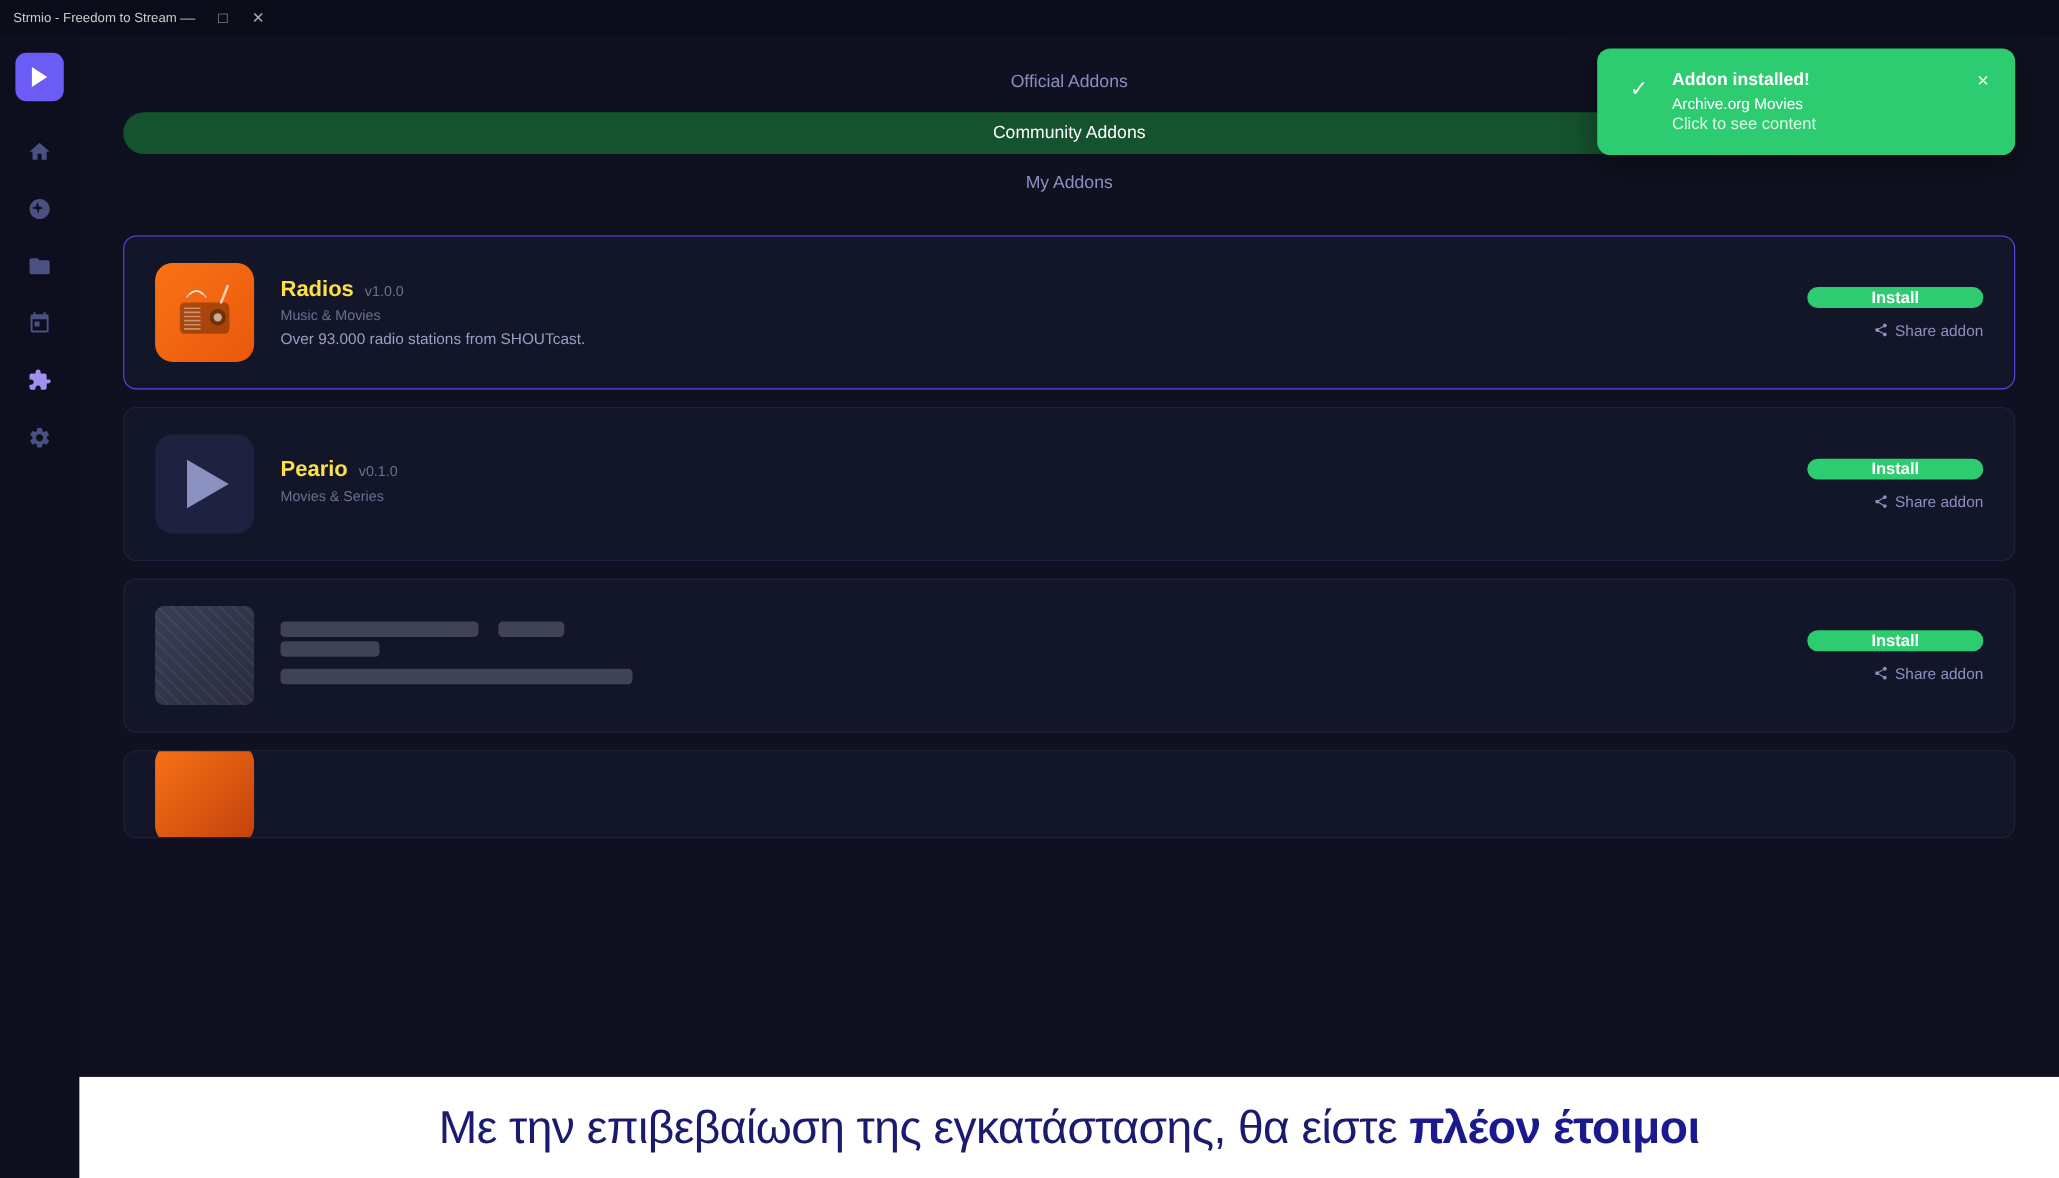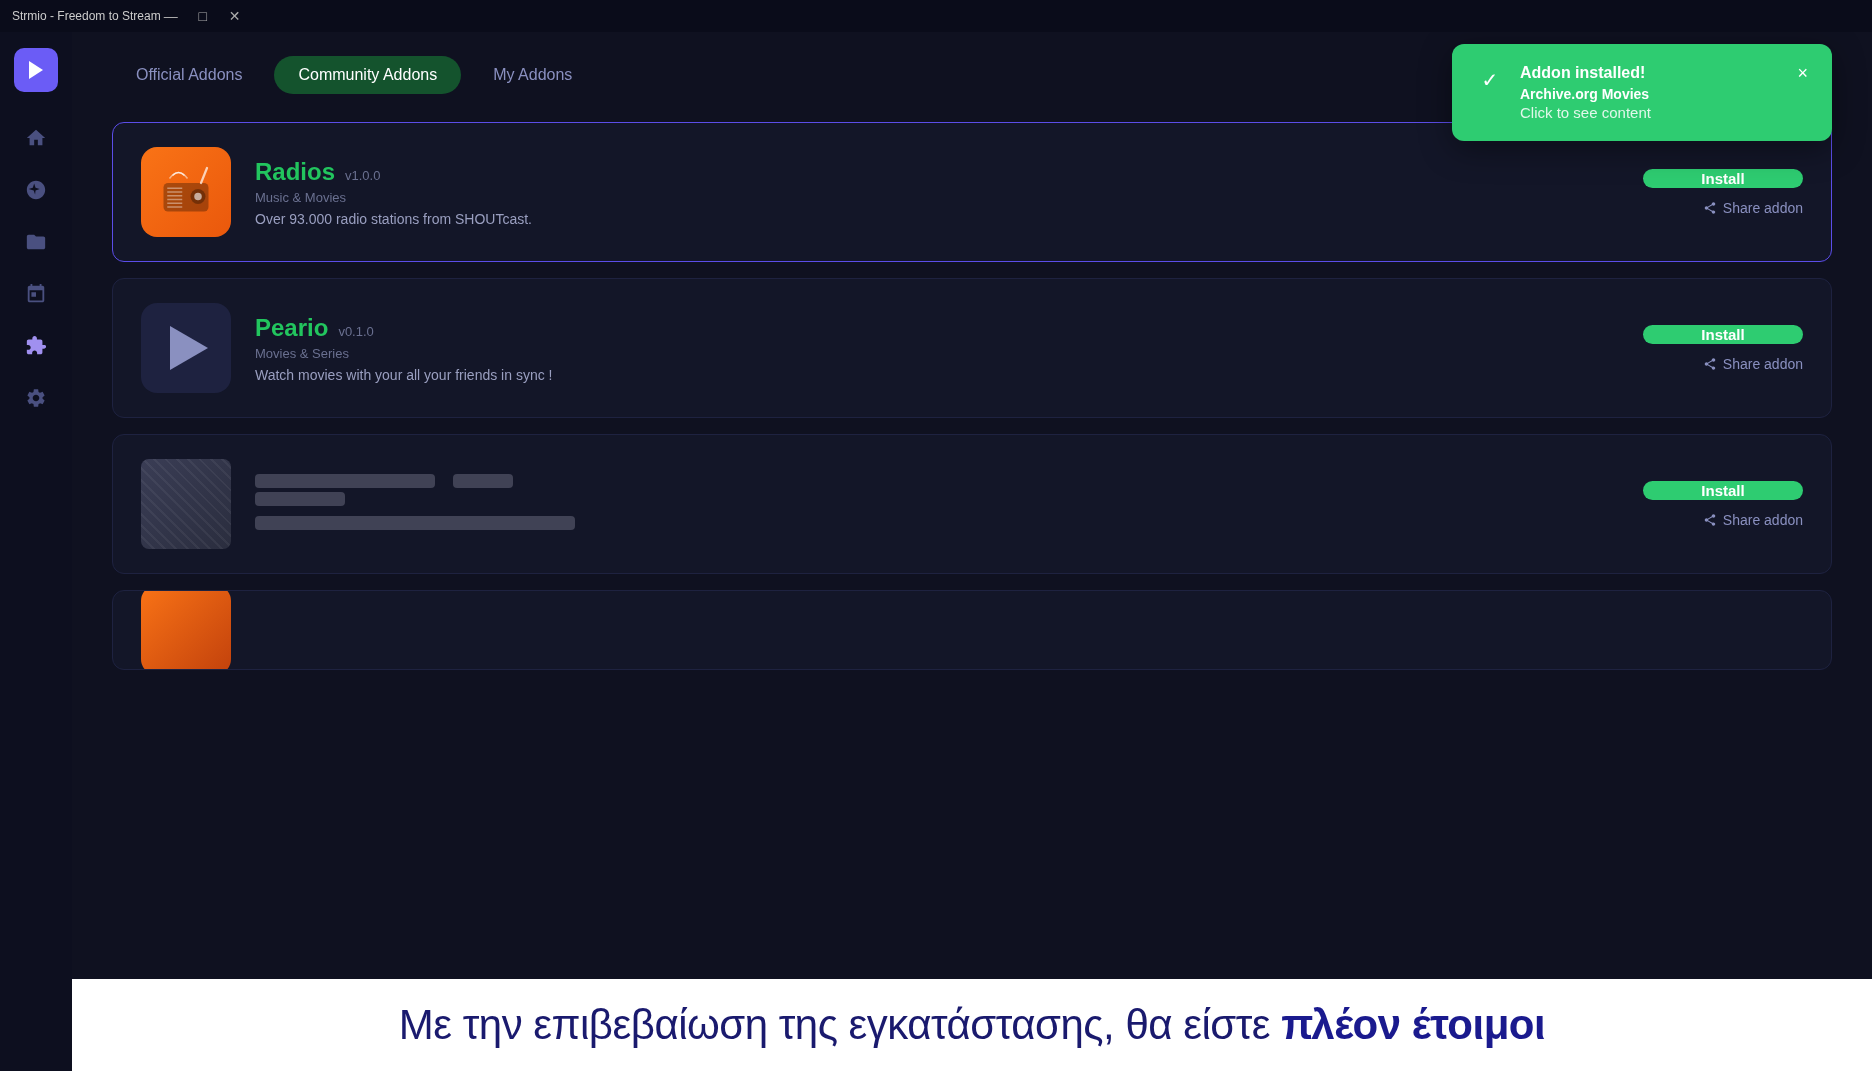--- a/index.html
+++ b/index.html
@@ -79,21 +79,21 @@
       padding: 24px 40px;
       overflow-y: auto;
       position: relative;
     }
 
     
     .tabs {
       display: flex;
       gap: 8px;
       margin-bottom: 28px;
-      align-items: center;
+      flex-direction: column;
     }
     .tab {
       padding: 10px 24px;
       border-radius: 24px;
       cursor: pointer;
       font-size: 16px;
       font-weight: 500;
       border: none;
       background: transparent;
       color: #8a90c0;
@@ -157,23 +157,23 @@
       background: #1e2240;
     }
     .addon-info { flex: 1; }
     .addon-name-row {
       display: flex;
       align-items: baseline;
       gap: 10px;
       margin-bottom: 4px;
     }
     .addon-name {
-      font-size: 24px;
+      font-size: 20px;
       font-weight: 700;
-      color: #22c55e;
+      color: #fde047;
     }
     .addon-version {
       font-size: 13px;
       color: #6a7090;
     }
     .addon-category {
       font-size: 13px;
       color: #6a7090;
       margin-bottom: 6px;
     }
@@ -248,21 +248,21 @@
     .toast-content { flex: 1; }
     .toast-title {
       font-size: 16px;
       font-weight: 700;
       color: #fff;
       margin-bottom: 4px;
     }
     .toast-addon-name {
       font-size: 14px;
       color: #fff;
-      font-weight: 700;
+      font-weight: 400;
       margin-bottom: 2px;
     }
     .toast-subtitle {
       font-size: 15px;
       color: rgba(255,255,255,0.85);
     }
     .toast-close {
       background: none;
       border: none;
       color: #fff;
@@ -474,21 +474,20 @@
     <div class="addon-card">
       <div class="addon-logo peario-bg">
         <div class="peario-triangle"></div>
       </div>
       <div class="addon-info">
         <div class="addon-name-row">
           <span class="addon-name">Peario</span>
           <span class="addon-version">v0.1.0</span>
         </div>
         <div class="addon-category">Movies &amp; Series</div>
-        <div class="addon-desc">Watch movies with your all your friends in sync !</div>
       </div>
       <div class="addon-actions">
         <button class="install-btn">Install</button>
         <button class="share-btn">
           <svg width="14" height="14" viewBox="0 0 24 24" fill="currentColor">
             <path d="M18 16.08c-.76 0-1.44.3-1.96.77L8.91 12.7c.05-.23.09-.46.09-.7s-.04-.47-.09-.7l7.05-4.11c.54.5 1.25.81 2.04.81 1.66 0 3-1.34 3-3s-1.34-3-3-3-3 1.34-3 3c0 .24.04.47.09.7L8.04 9.81C7.5 9.31 6.79 9 6 9c-1.66 0-3 1.34-3 3s1.34 3 3 3c.79 0 1.5-.31 2.04-.81l7.12 4.16c-.05.21-.08.43-.08.65 0 1.61 1.31 2.92 2.92 2.92 1.61 0 2.92-1.31 2.92-2.92s-1.31-2.92-2.92-2.92z"></path>
           </svg>
           <span>Share addon</span>
         </button>
       </div>

